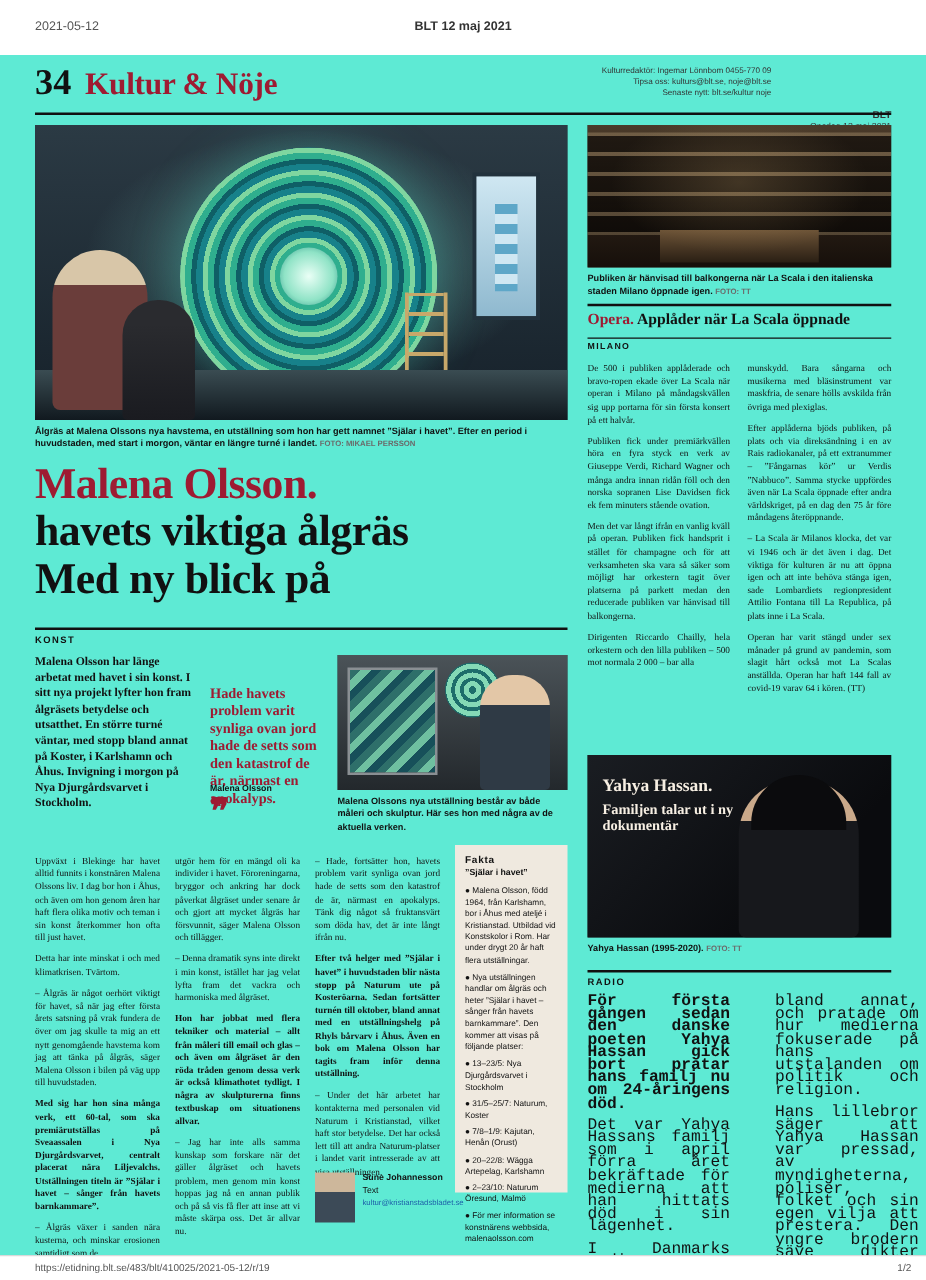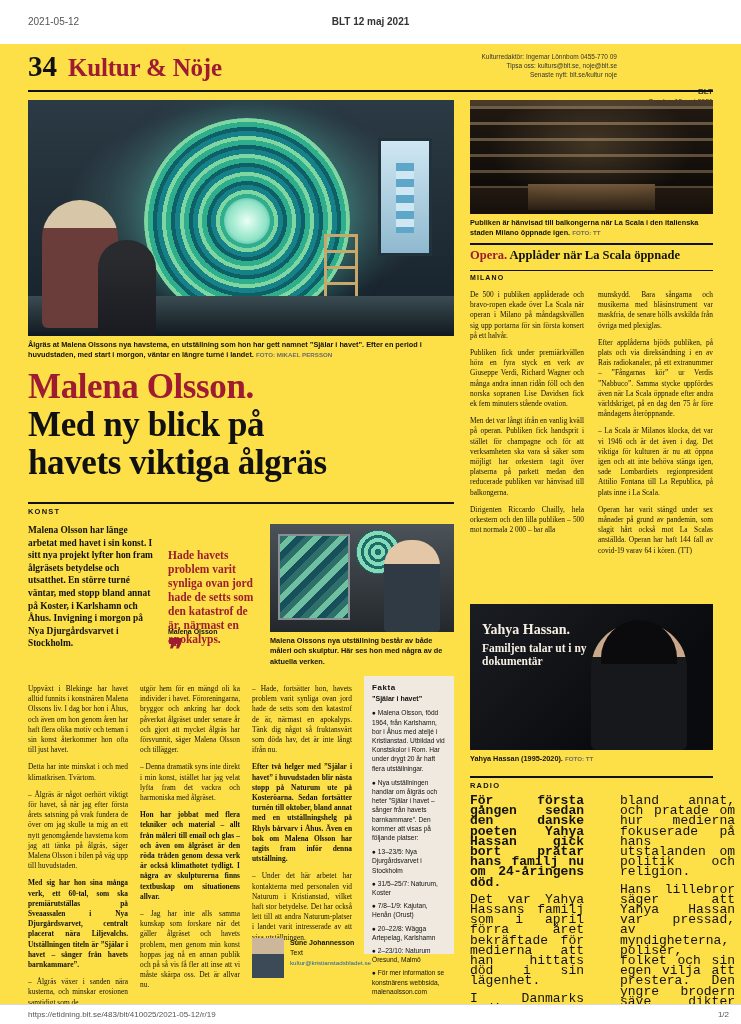--- a/index.html
+++ b/index.html
@@ -8,21 +8,21 @@
     width: 741px; height: 1024px;
     background:#ffffff;
     font-family: "Liberation Serif", serif;
     color:#111;
     position:relative;
     overflow:hidden;
   }
   .page {
     position:relative;
     width:741px; height:1024px;
-    background:#fde047;
+    background:#5eead4;
     padding-left:24px;
   }
   
   .topbar {
     position:absolute; top:0; left:0; width:741px; height:44px;
     background:#fff;
     border-bottom:0;
     font-family:"Liberation Sans", sans-serif;
     font-size:10px; color:#555;
   }
@@ -331,22 +331,22 @@
     <div class="pm-person"></div>
     <div class="pm-person2"></div>
   </div>
   <div class="cap cap-main">
     <span>Ålgräs at Malena Olssons nya havstema, en utställning som hon har gett namnet ”Själar i havet”. Efter en period i huvudstaden, med start i morgon, väntar en längre turné i landet.</span>
     <span class="byline">FOTO: MIKAEL PERSSON</span>
   </div>
 
   <div class="headline">
     <div>Malena Olsson.</div>
+    <div class="l2">havets viktiga ålgräs</div>
     <div class="l2">Med ny blick på</div>
-    <div class="l2">havets viktiga ålgräs</div>
   </div>
 
   <div class="konst-rule"></div>
   <div class="konst-label">KONST</div>
 
   <div class="preamble">Malena Olsson har länge arbetat med havet i sin konst. I sitt nya projekt lyfter hon fram ålgräsets betydelse och utsatthet. En större turné väntar, med stopp bland annat på Koster, i Karlshamn och Åhus. Invigning i morgon på Nya Djurgårdsvarvet i Stockholm.</div>
 
   <div class="pullquote">Hade havets problem varit synliga ovan jord hade de setts som den katastrof de är, närmast en apokalyps.</div>
   <div class="pq-attrib">Malena Olsson</div>
   <div class="pq-marks">❞</div>

